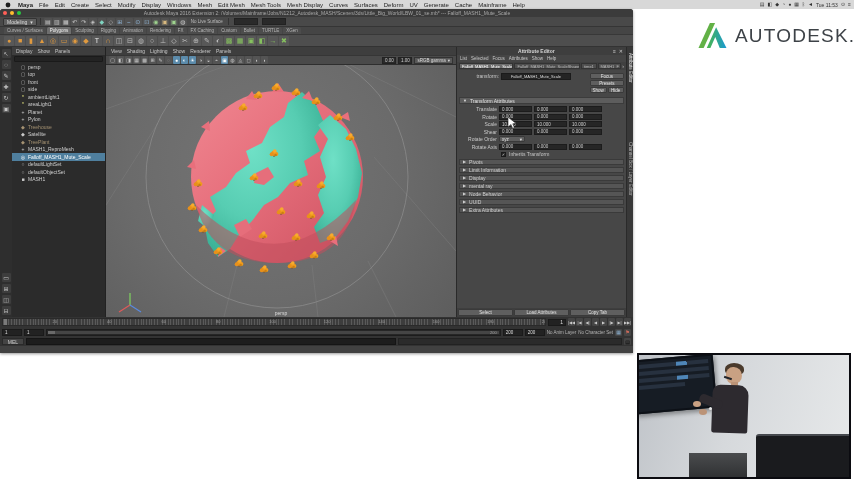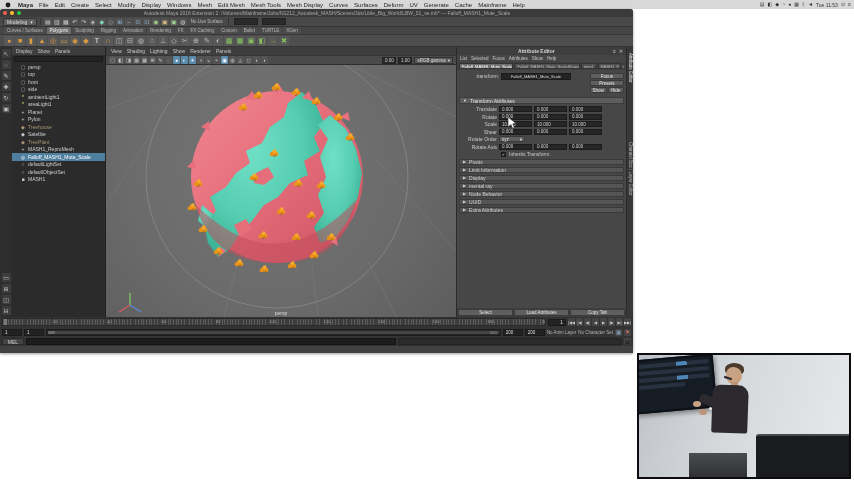--- a/index.html
+++ b/index.html
@@ -668,20 +668,33 @@
       <span class="r-ic">▤</span>
     </div>
 
     <div class="helpline"></div>
   </div>
 
   <svg class="abs" style="left:508px;top:117px" width="9" height="12" viewBox="0 0 9 12">
     <polygon points="0,0 0,10 3,7.5 4.6,11.4 6.4,10.6 4.8,6.8 8,6.4" fill="#ffffff" stroke="#222" stroke-width="0.6"></polygon>
   </svg>
 
+  <div class="abs adsk">
+    <svg width="30" height="27" viewBox="0 0 28 26">
+      <defs>
+        <linearGradient id="adskg" x1="0" y1="0" x2="1" y2="0">
+          <stop offset="0%" stop-color="#4cb648"></stop>
+            <stop offset="100%" stop-color="#1899d5"></stop>
+        </linearGradient>
+      </defs>
+      <polygon points="0,25 11,1 16,1 5,25" fill="#62b146"></polygon>
+      <polygon points="8,25 17,5 27,25 20.5,25 16.2,14.5 11.5,25" fill="url(#adskg)"></polygon>
+    </svg>
+    <span class="adsk-word">AUTODESK.</span>
+  </div>
 
   <div class="abs webcam">
     <div class="wc-screen">
       <div class="wc-row b"></div>
       <div class="wc-row"></div>
       <div class="wc-row b"></div>
       <div class="wc-row" style="width:60%"></div>
     </div>
     <div class="wc-hair"></div>
     <div class="wc-head"></div>

